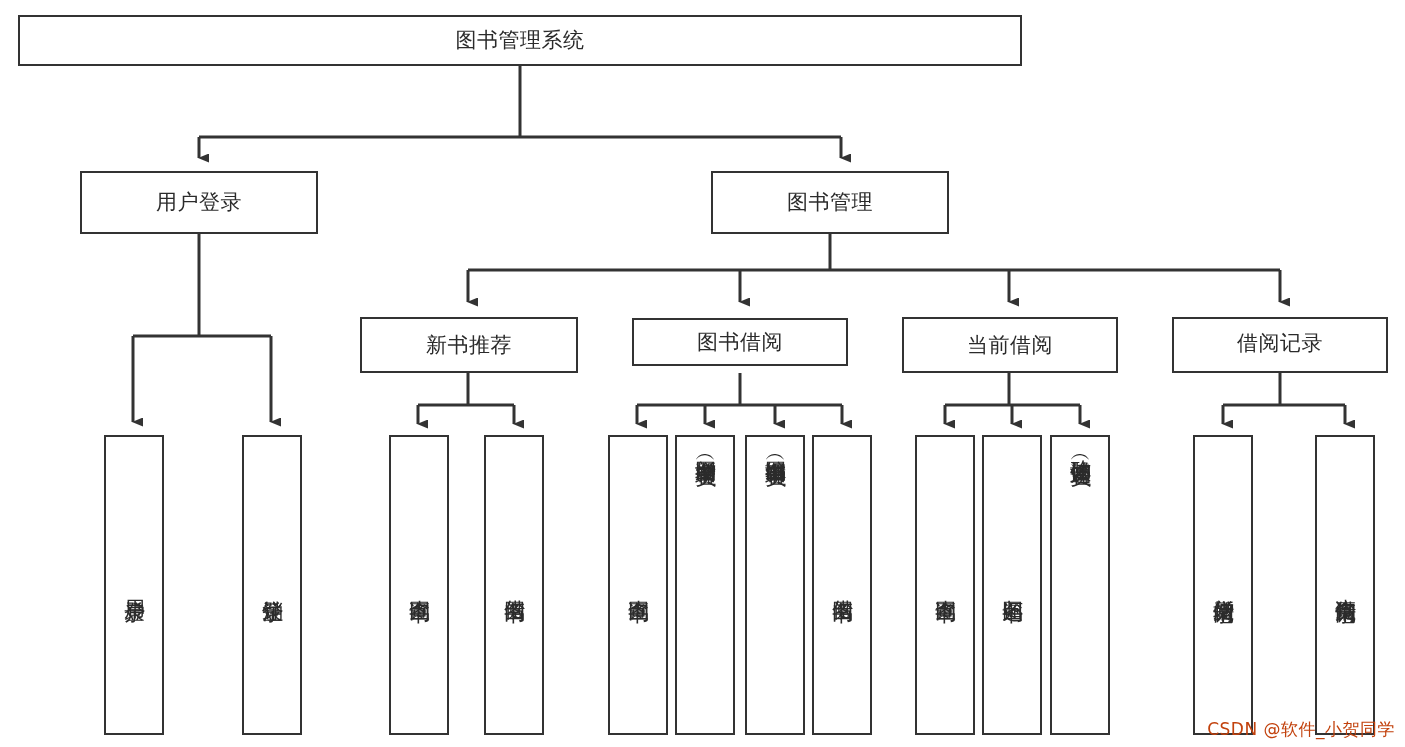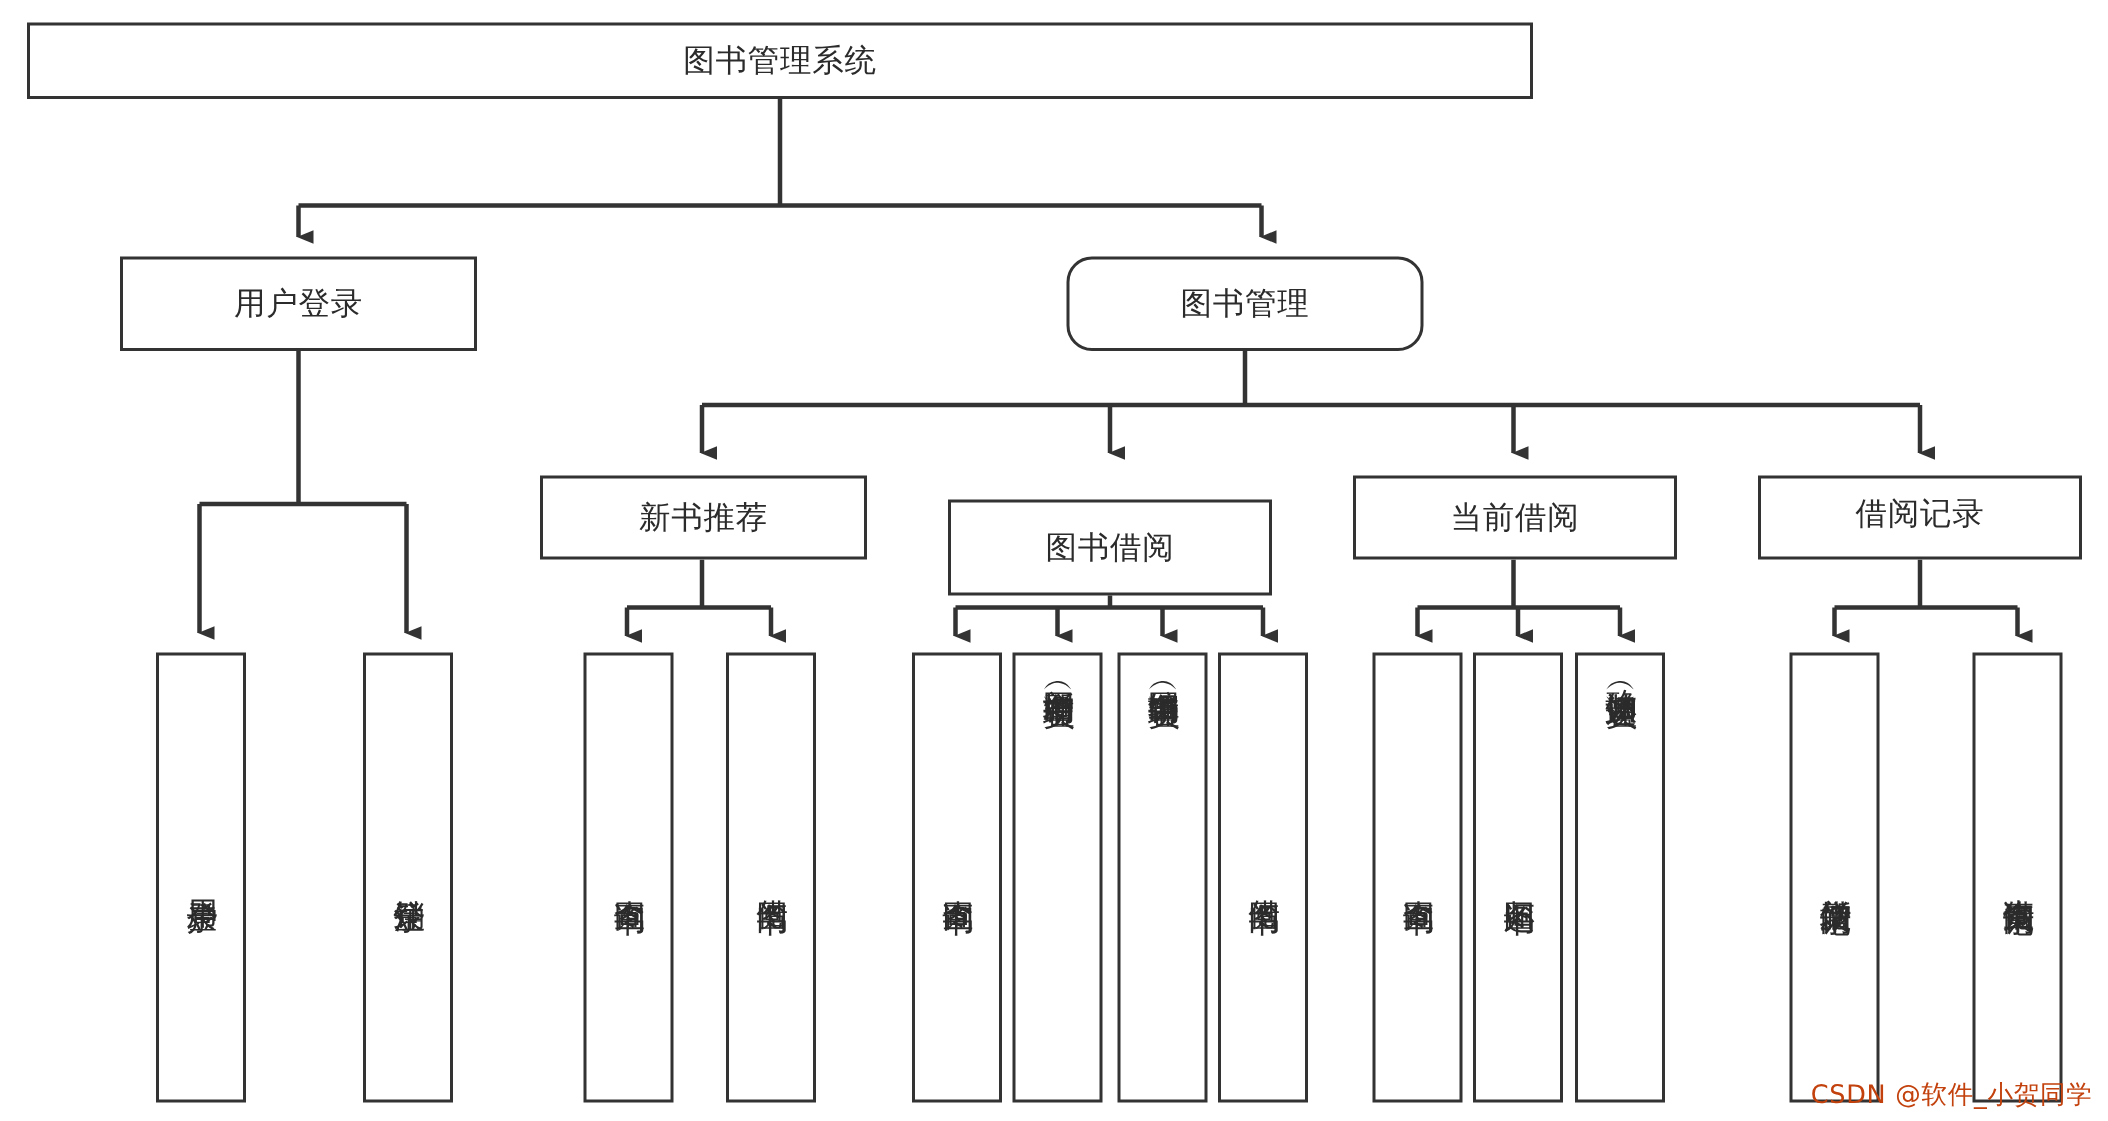--- a/index.html
+++ b/index.html
@@ -127,28 +127,28 @@
     </g>
   </svg>
 
   <div class="node" style="left:18px; top:15px; width:1004px; height:51px;">
     <span class="node-label">图书管理系统</span>
   </div>
 
   <div class="node" style="left:80px; top:171px; width:238px; height:63px;">
     <span class="node-label">用户登录</span>
   </div>
-  <div class="node" style="left:711px; top:171px; width:238px; height:63px;border-radius:17px;">
+  <div class="node" style="left:711px; top:171px; width:238px; height:63px;">
     <span class="node-label">图书管理</span>
   </div>
 
   <div class="node" style="left:360px; top:317px; width:218px; height:56px;">
     <span class="node-label">新书推荐</span>
   </div>
-  <div class="node" style="left:632px; top:333px; width:216px; height:64px;text-align:right;">
+  <div class="node" style="left:632px; top:318px; width:216px; height:48px;text-align:right;">
     <span class="node-label">图书借阅</span>
   </div>
   <div class="node" style="left:902px; top:317px; width:216px; height:56px;">
     <span class="node-label">当前借阅</span>
   </div>
   <div class="node" style="left:1172px; top:317px; width:216px; height:56px;font-family:Liberation Mono, monospace;">
     <span class="node-label">借阅记录</span>
   </div>
 
   <div class="node vertical centered" style="left:104px; top:435px; width:60px; height:300px;">

